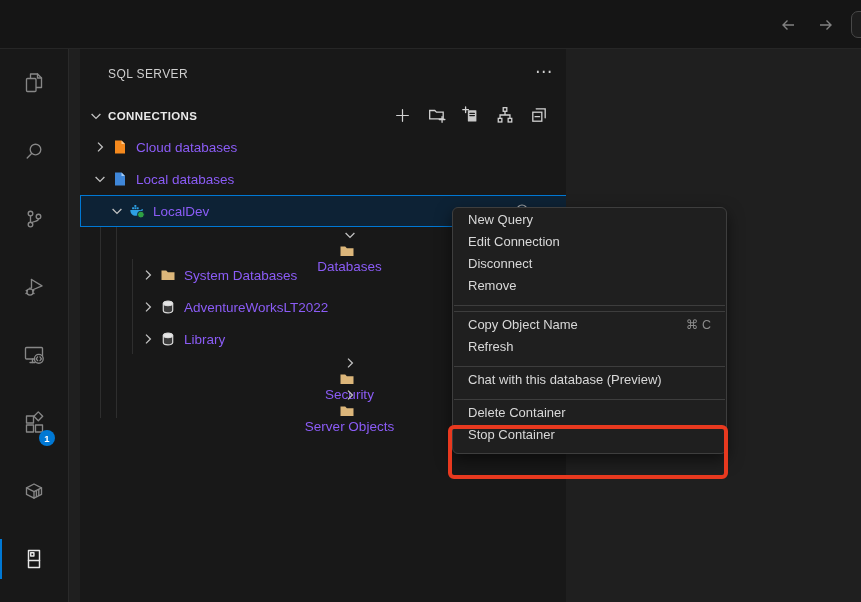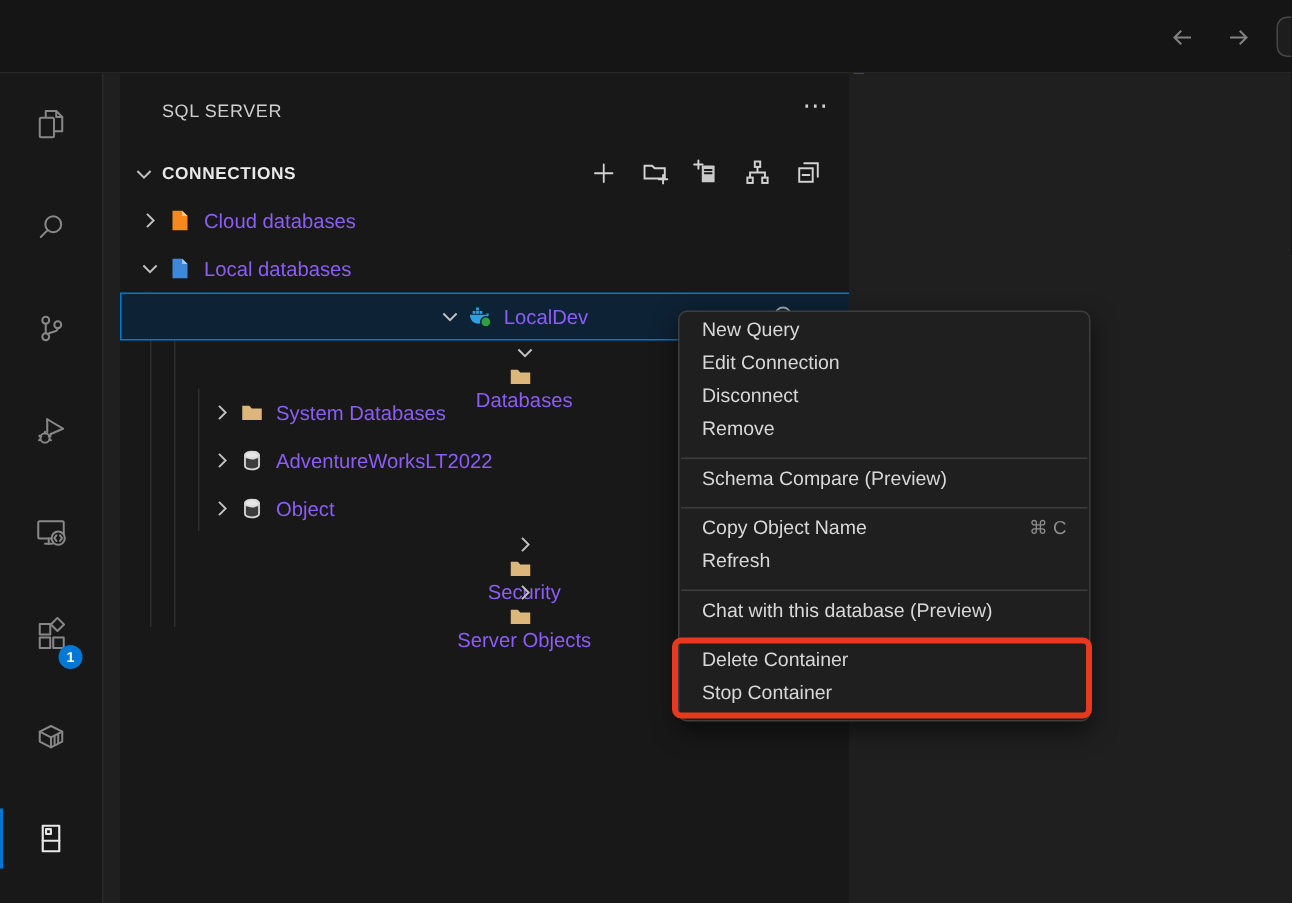--- a/index.html
+++ b/index.html
@@ -36,21 +36,21 @@
   .tb-btn{width:21px;height:24px;display:flex;align-items:center;justify-content:center;border-radius:4px;}
   .tb-btn svg{stroke:#d2d2d2;stroke-width:1.15;fill:none;stroke-linecap:round;}
   
   #tree{position:absolute;left:0;top:82px;width:100%;}
   .row{position:absolute;left:0;width:496px;height:32px;display:flex;align-items:center;font-size:13.5px;color:#8b5cf6;}
   .lvl0{padding-left:11px;} .lvl1{padding-left:27px;} .lvl2{padding-left:43px;flex-direction:column;} .lvl3{padding-left:59px;}
   .chev{width:18px;height:16px;display:flex;align-items:center;justify-content:center;flex:none;}
   .chev svg{stroke:#c2c2c2;stroke-width:1.3;fill:none;}
   .ticon{width:17px;height:16px;margin-left:3px;margin-right:7px;flex:none;position:relative;}
   .tlabel{white-space:nowrap;}
-  .row.selected{background:#0d2235;border:1px solid #0078d4;justify-content:center;}
+  .row.selected{background:#0d2235;border:1px solid #0078d4;}
   .guide{position:absolute;width:1px;background:#2e2e2e;}
   .clipped-actions{position:absolute;left:434px;top:1px;height:11px;overflow:hidden;display:flex;gap:7px;opacity:.85;}
   .clipped-actions svg{stroke:#bdbdbd;stroke-width:1.2;fill:none;}
   
   #editor{position:absolute;left:566px;top:49px;width:295px;height:553px;background:#1f1f1f;}
   
   #context-menu{position:absolute;left:452px;top:207px;width:275px;background:#1f1f1f;border:1px solid #3e3e3e;border-radius:6px;
     box-shadow:0 6px 16px rgba(0,0,0,.55);padding:4px 0;z-index:5;}
   .mi{height:22px;display:flex;padding:0 12px;font-size:13px;color:#d8d8d8;border-radius:3px;margin:0 3px;}
   .mi .short{margin-left:auto;color:#8b8b8b;font-size:12.5px;}
@@ -308,21 +308,21 @@
         <span class="chev">
           <svg width="16" height="16" viewBox="0 0 16 16">
               <path d="M6 3.6 L10.4 8 L6 12.4"></path>
             </svg>
           </span>
         <span class="ticon">
           <svg width="16" height="16" viewBox="0 0 16 16">
             <path d="M3.3 4.4 V11.6 C3.3 12.9 5.4 13.9 8 13.9 S12.7 12.9 12.7 11.6 V4.4" fill="#3c3c3c" stroke="#d9d9d9" stroke-width="1.2"></path>
             <ellipse cx="8" cy="4.4" rx="4.7" ry="2.3" fill="#e6e6e6" stroke="#d9d9d9" stroke-width="1.2"></ellipse>
           </svg></span>
-        <span class="tlabel">Object</span>
+        <span class="tlabel">Library</span>
       </div>
 
       <div class="row lvl2" style="top:224px">
         <span class="chev">
           <svg width="16" height="16" viewBox="0 0 16 16">
               <path d="M6 3.6 L10.4 8 L6 12.4"></path>
             </svg>
           </span>
         <span class="ticon">
           <svg width="16" height="16" viewBox="0 0 16 16">
@@ -355,23 +355,20 @@
     <div class="mi">
         <span>Edit Connection</span>
       </div>
     <div class="mi">
         <span>Disconnect</span>
       </div>
     <div class="mi">
         <span>Remove</span>
       </div>
     <div class="msep"></div>
-    <div class="mi">
-        <span>Schema Compare (Preview)</span>
-      </div>
     <div class="msep"></div>
     <div class="mi">
       <span>Copy Object Name</span>
       <span class="short">⌘ C</span>
     </div>
     <div class="mi">
         <span>Refresh</span>
       </div>
     <div class="msep"></div>
     <div class="mi">

